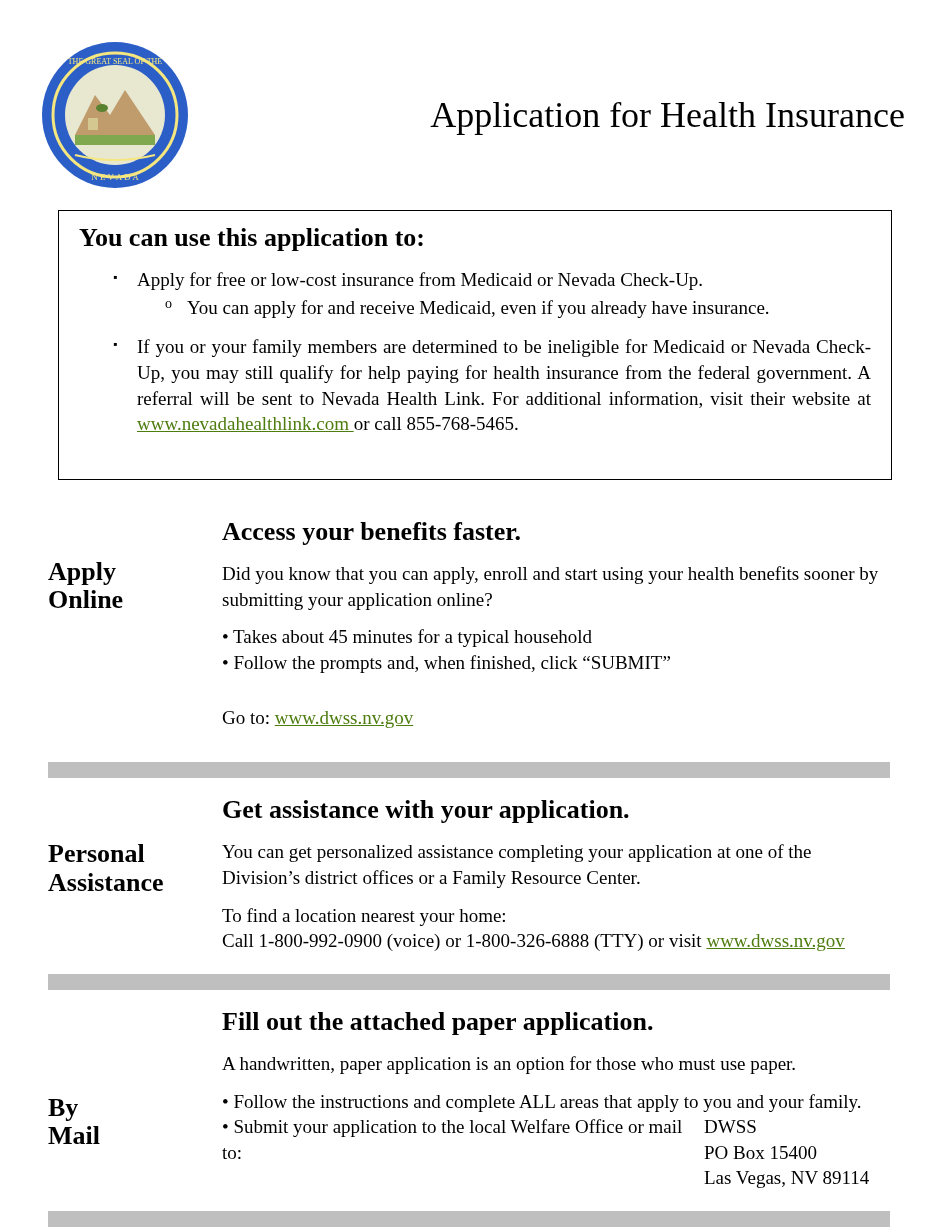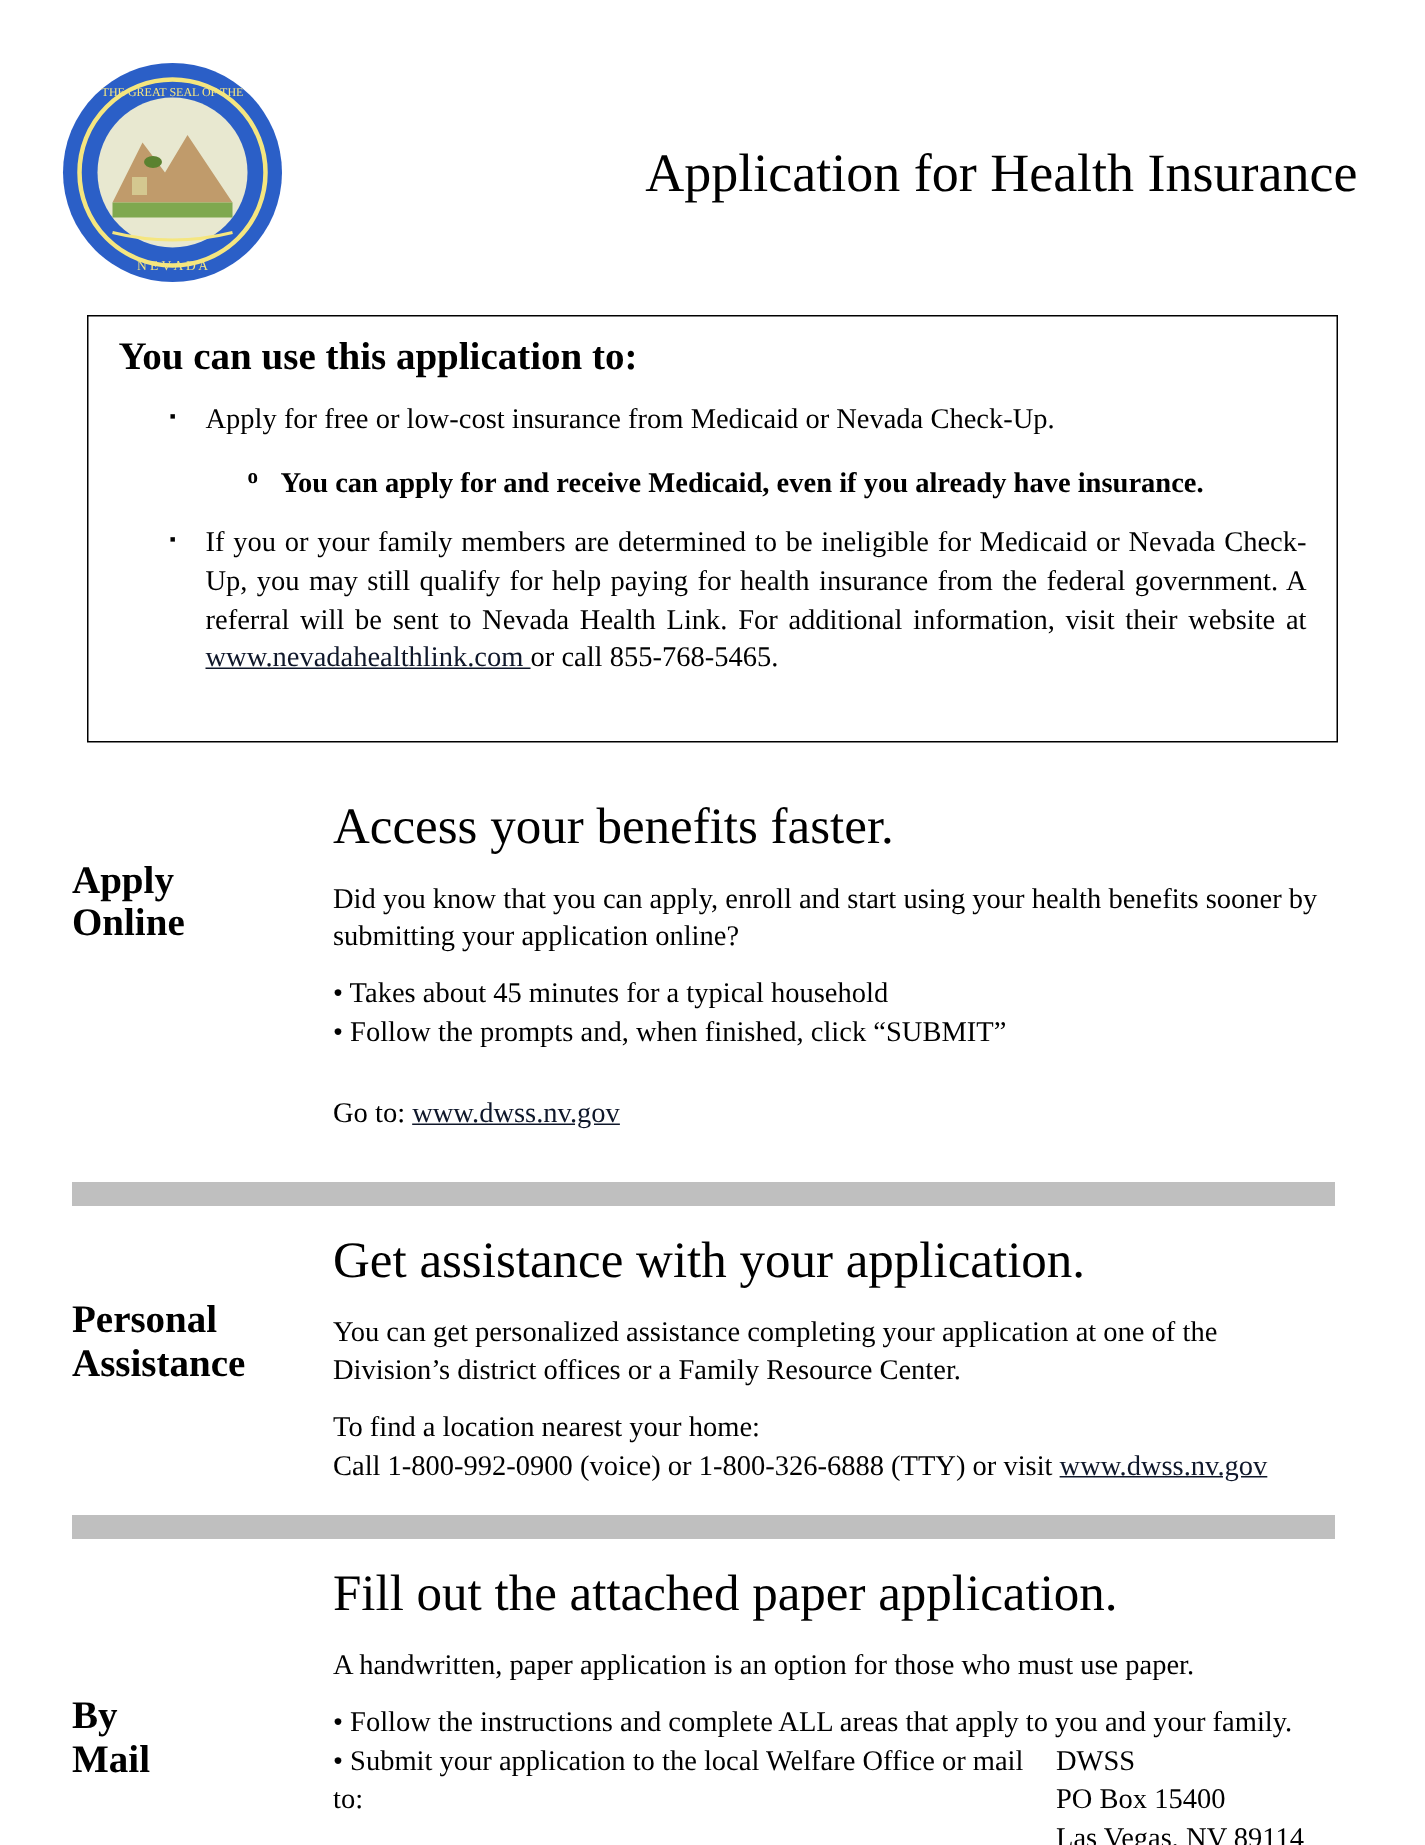--- a/index.html
+++ b/index.html
@@ -63,37 +63,36 @@
       left: 4px;
       top: 2px;
       font-size: 12px;
     }
     .info-list .justified {
       text-align: justify;
     }
     .sub-list {
       list-style: none;
       padding-left: 28px;
-      margin-top: 17px;
-      font-weight: bold;
+      margin-top: 2px;
     }
     .sub-list li {
       position: relative;
       padding-left: 22px;
       font-size: 19px;
     }
     .sub-list li::before {
       content: "o";
       position: absolute;
       left: 0;
       top: 0;
       font-size: 14px;
     }
     a.doc-link {
-      color: #0f172a;
+      color: #4d7c0f;
       text-decoration: underline;
     }
     .section {
       display: flex;
       margin: 0 0 0 0;
       padding: 14px 20px 16px 8px;
     }
     .section-label {
       width: 174px;
       flex-shrink: 0;
@@ -107,22 +106,22 @@
     }
     .section-label.mail {
       padding-top: 90px;
     }
     .section-content {
       flex: 1;
       font-size: 19px;
       line-height: 1.35;
     }
     .section-heading {
-      font-size: 34px;
-      font-weight: normal;
+      font-size: 26px;
+      font-weight: bold;
       margin-bottom: 12px;
     }
     .section-content p {
       margin-bottom: 12px;
     }
     .bullet-line {
       margin: 0 0 0 0;
     }
     .divider {
       height: 16px;

